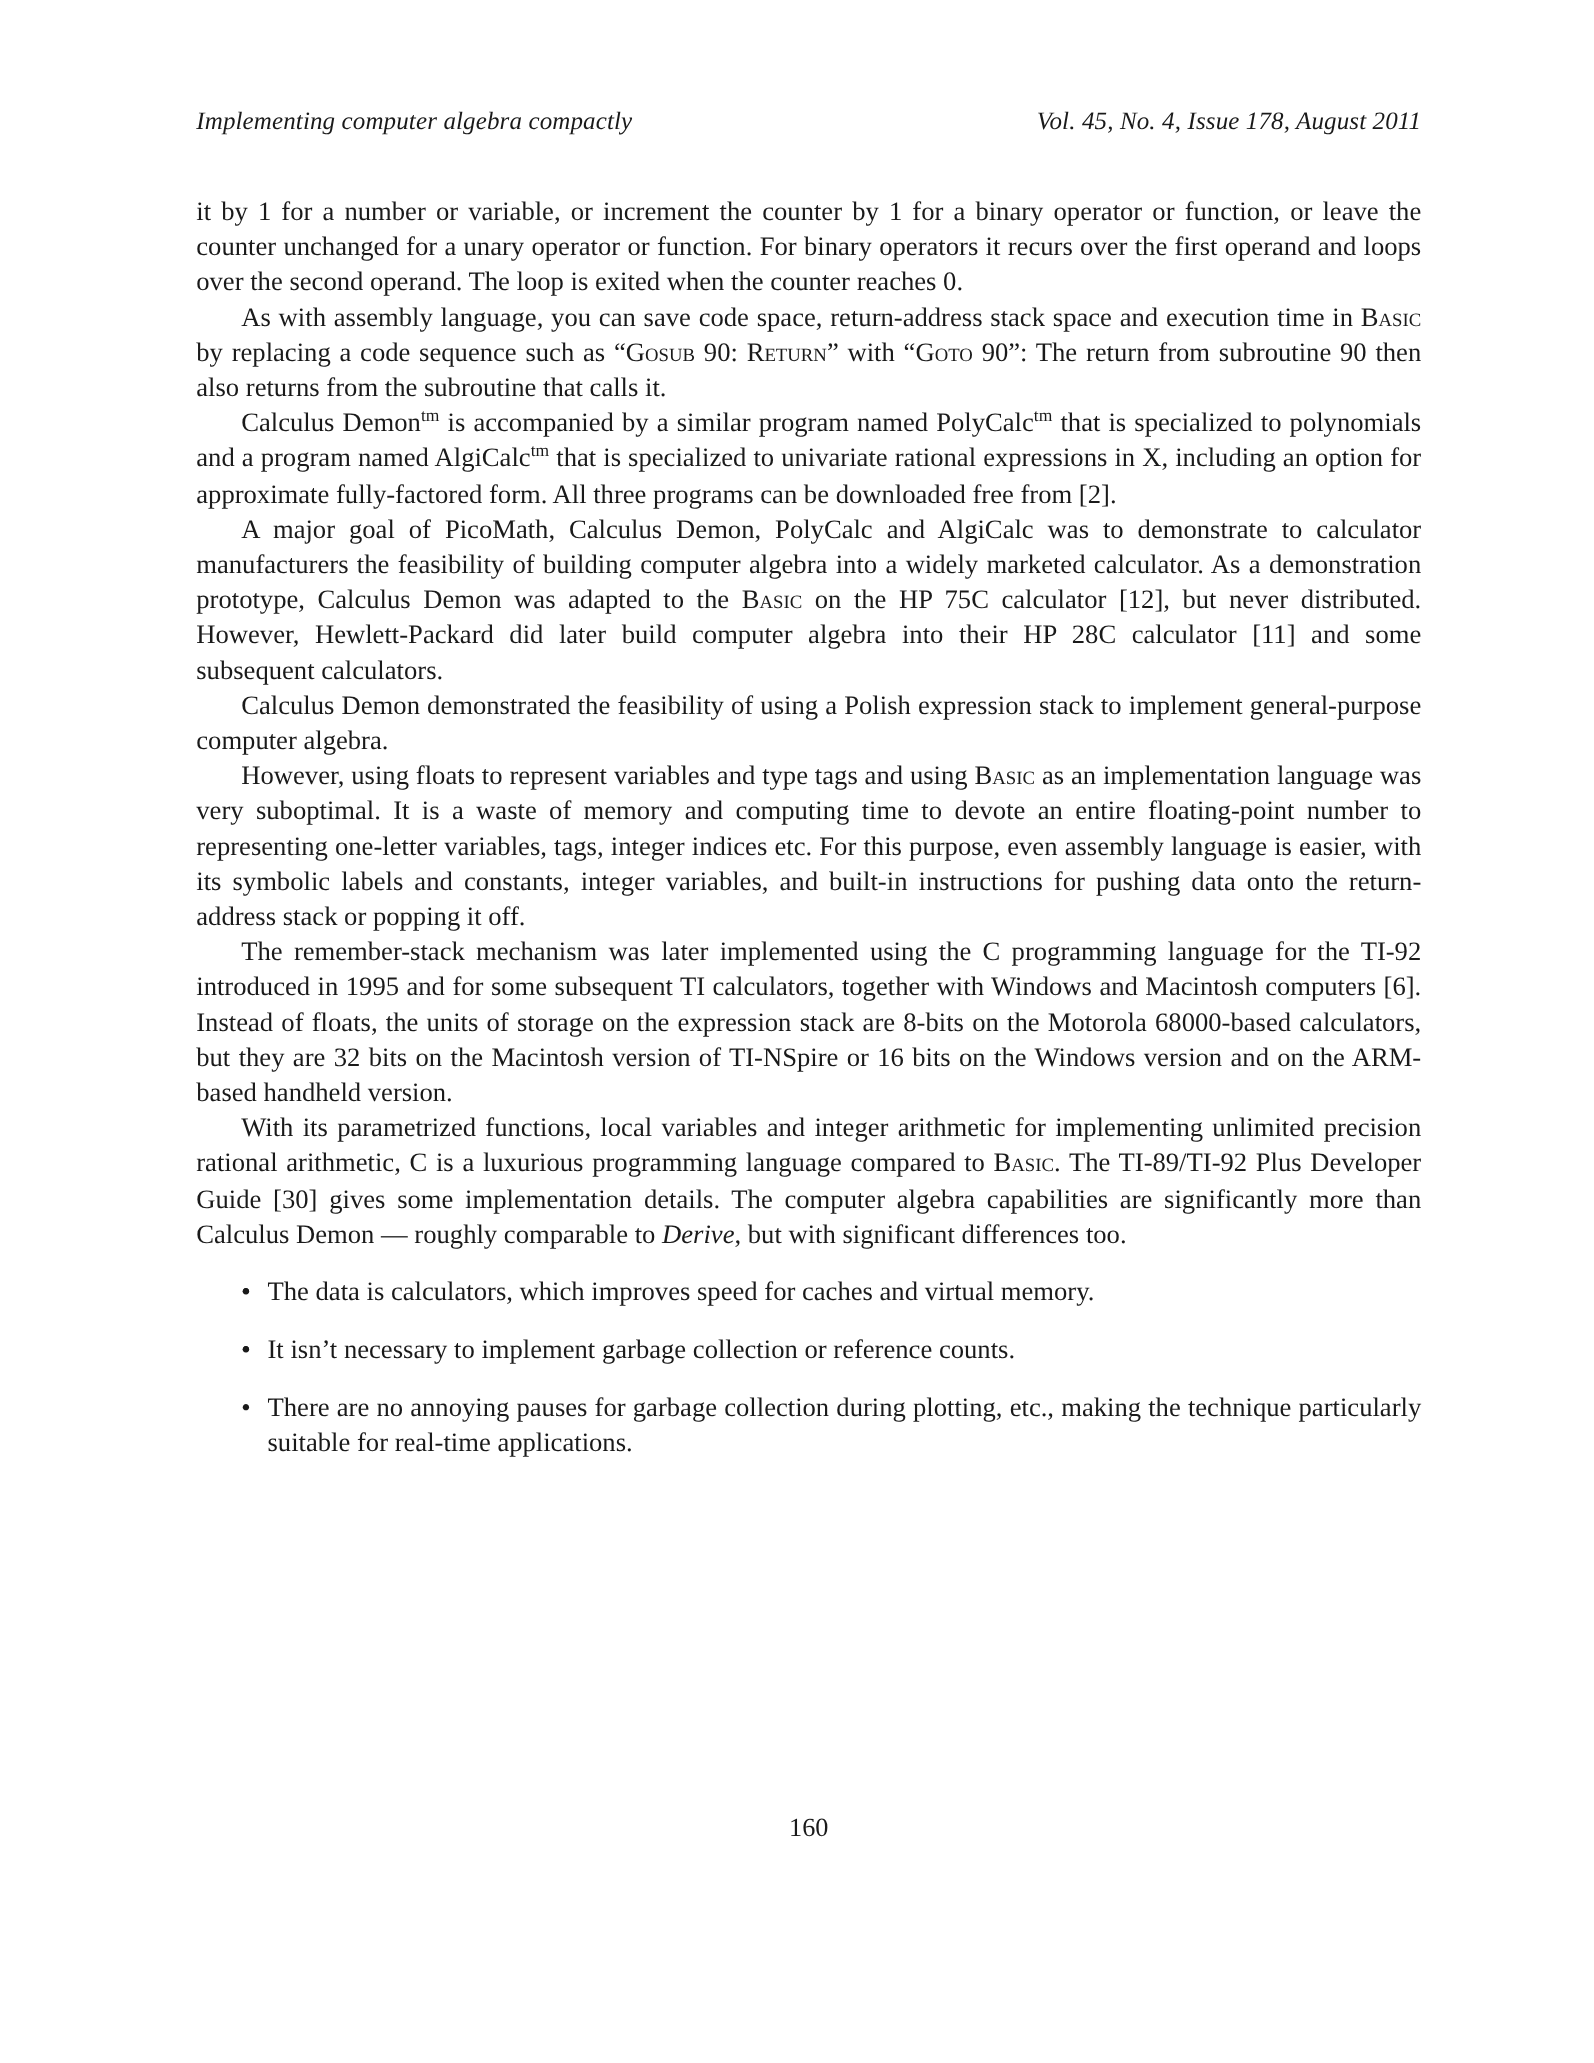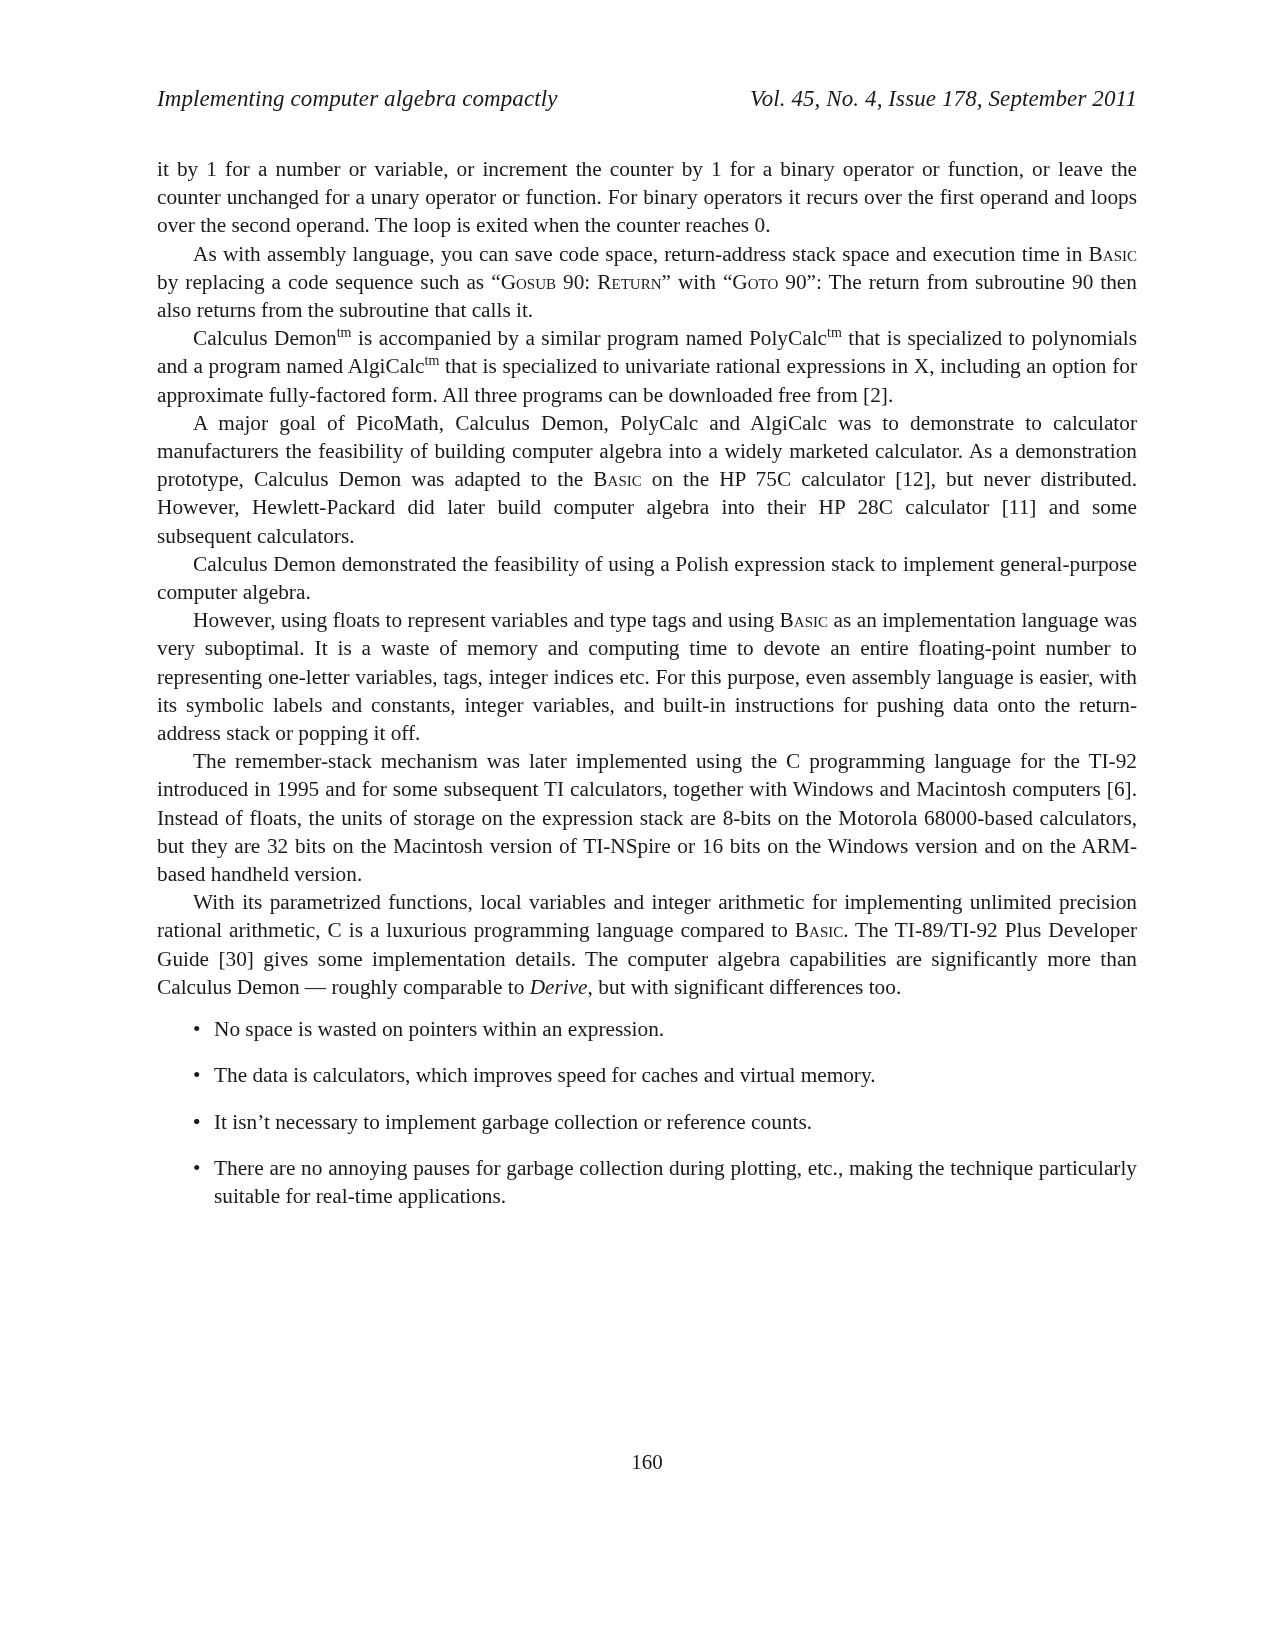--- a/index.html
+++ b/index.html
@@ -23,21 +23,21 @@
     }
     .running-header {
       position: absolute;
       top: 86px;
       left: 0;
       width: 980px;
       display: flex;
       justify-content: space-between;
       font-family: "Liberation Serif", serif;
       font-style: italic;
-      font-size: 23px;
+      font-size: 20px;
       letter-spacing: 0.1px;
     }
     .body-text {
       position: absolute;
       top: 155px;
       left: 0;
       width: 980px;
       font-family: "Liberation Serif", serif;
       font-size: 21.3px;
       line-height: 28.2px;
@@ -85,21 +85,21 @@
       font-size: 21px;
     }
   </style>
 </head>
 <body>
 
 <div class="page">
 
   <div class="running-header">
     <span>Implementing computer algebra compactly</span>
-    <span>Vol. 45, No. 4, Issue 178, September 2011</span>
+    <span>Vol. 45, No. 4, Issue 178, August 2011</span>
   </div>
 
   <div class="body-text">
 
     <p class="noindent">it by 1 for a number or variable, or increment the counter by 1 for a binary operator or function, or leave the counter unchanged for a unary operator or function. For binary operators it recurs over the first operand and loops over the second operand. The loop is exited when the counter reaches 0.</p>
 
     <p><span>As with assembly language, you can save code space, return-address stack space and execution time in </span><span class="sc">Basic</span><span> by replacing a code sequence such as “</span><span class="sc">Gosub</span><span> 90: </span><span class="sc">Return</span><span>” with “</span><span class="sc">Goto</span><span> 90”: The return from subroutine 90 then also returns from the subroutine that calls it.</span></p>
 
     <p><span>Calculus Demon</span><sup class="tm">tm</sup><span> is accompanied by a similar program named PolyCalc</span><sup class="tm">tm</sup><span> that is specialized to polynomials and a program named AlgiCalc</span><sup class="tm">tm</sup><span> that is specialized to univariate rational expressions in X, including an option for approximate fully-factored form. All three programs can be downloaded free from [2].</span></p>
 
@@ -108,21 +108,21 @@
     <p>Calculus Demon demonstrated the feasibility of using a Polish expression stack to implement general-purpose computer algebra.</p>
 
     <p><span>However, using floats to represent variables and type tags and using </span><span class="sc">Basic</span><span> as an implementation language was very suboptimal. It is a waste of memory and computing time to devote an entire floating-point number to representing one-letter variables, tags, integer indices etc. For this purpose, even assembly language is easier, with its symbolic labels and constants, integer variables, and built-in instructions for pushing data onto the return-address stack or popping it off.</span></p>
 
     <p>The remember-stack mechanism was later implemented using the C programming language for the TI-92 introduced in 1995 and for some subsequent TI calculators, together with Windows and Macintosh computers [6]. Instead of floats, the units of storage on the expression stack are 8-bits on the Motorola 68000-based calculators, but they are 32 bits on the Macintosh version of TI-NSpire or 16 bits on the Windows version and on the ARM-based handheld version.</p>
 
     <p><span>With its parametrized functions, local variables and integer arithmetic for implementing unlim­ited precision rational arithmetic, C is a luxurious programming language compared to </span><span class="sc">Basic</span><span>. The TI-89/TI-92 Plus Developer Guide [30] gives some implementation details. The computer algebra capabilities are significantly more than Calculus Demon — roughly comparable to </span><em>Derive</em><span>, but with significant differences too.</span></p>
 
 
     <ul class="bullets">
-      <li><span class="bullet">•</span><span>No space is wasted on pointers within an expression.</span></li>
+      <li><span class="bullet">•</span></li>
       <li><span class="bullet">•</span><span>The data is calculators, which improves speed for caches and virtual memory.</span></li>
       <li><span class="bullet">•</span></li>
       <li><span class="bullet">•</span><span>It isn’t necessary to implement garbage collection or reference counts.</span></li>
       <li><span class="bullet">•</span><span>There are no annoying pauses for garbage collection during plotting, etc., making the technique particularly suitable for real-time applications.</span></li>
     </ul>
   </div>
 
   <div class="page-number">160</div>
 </div>
 

